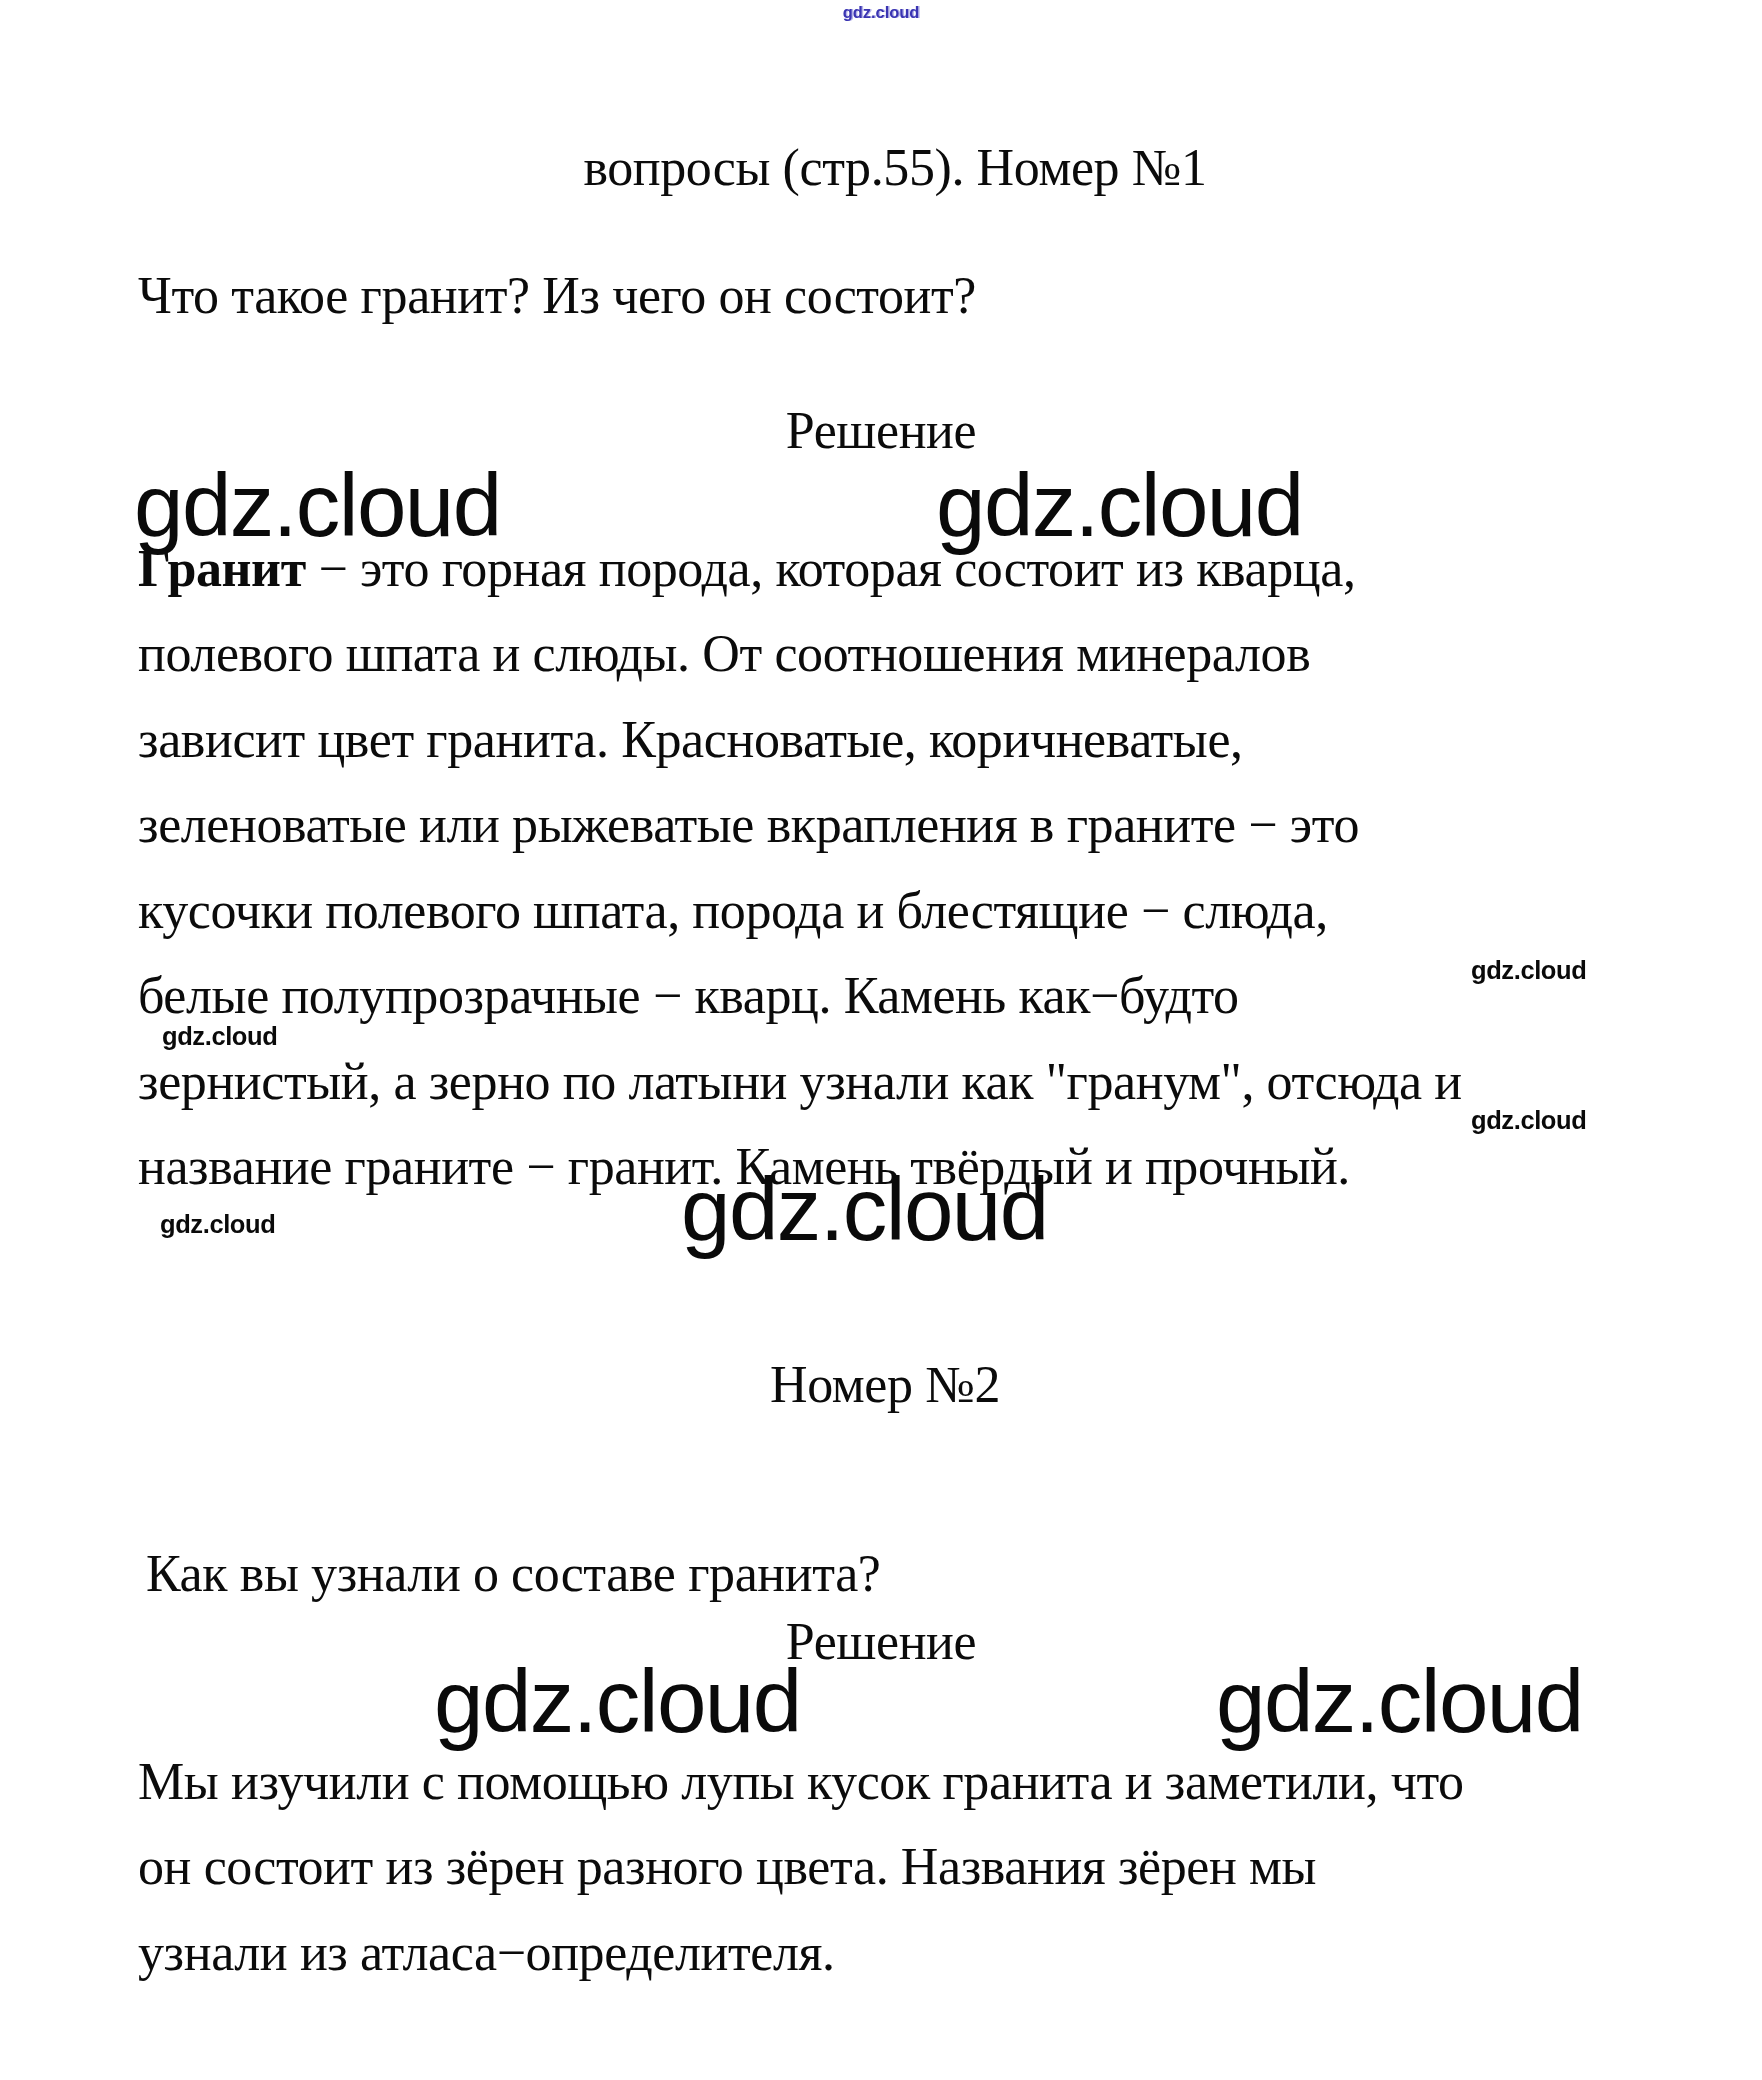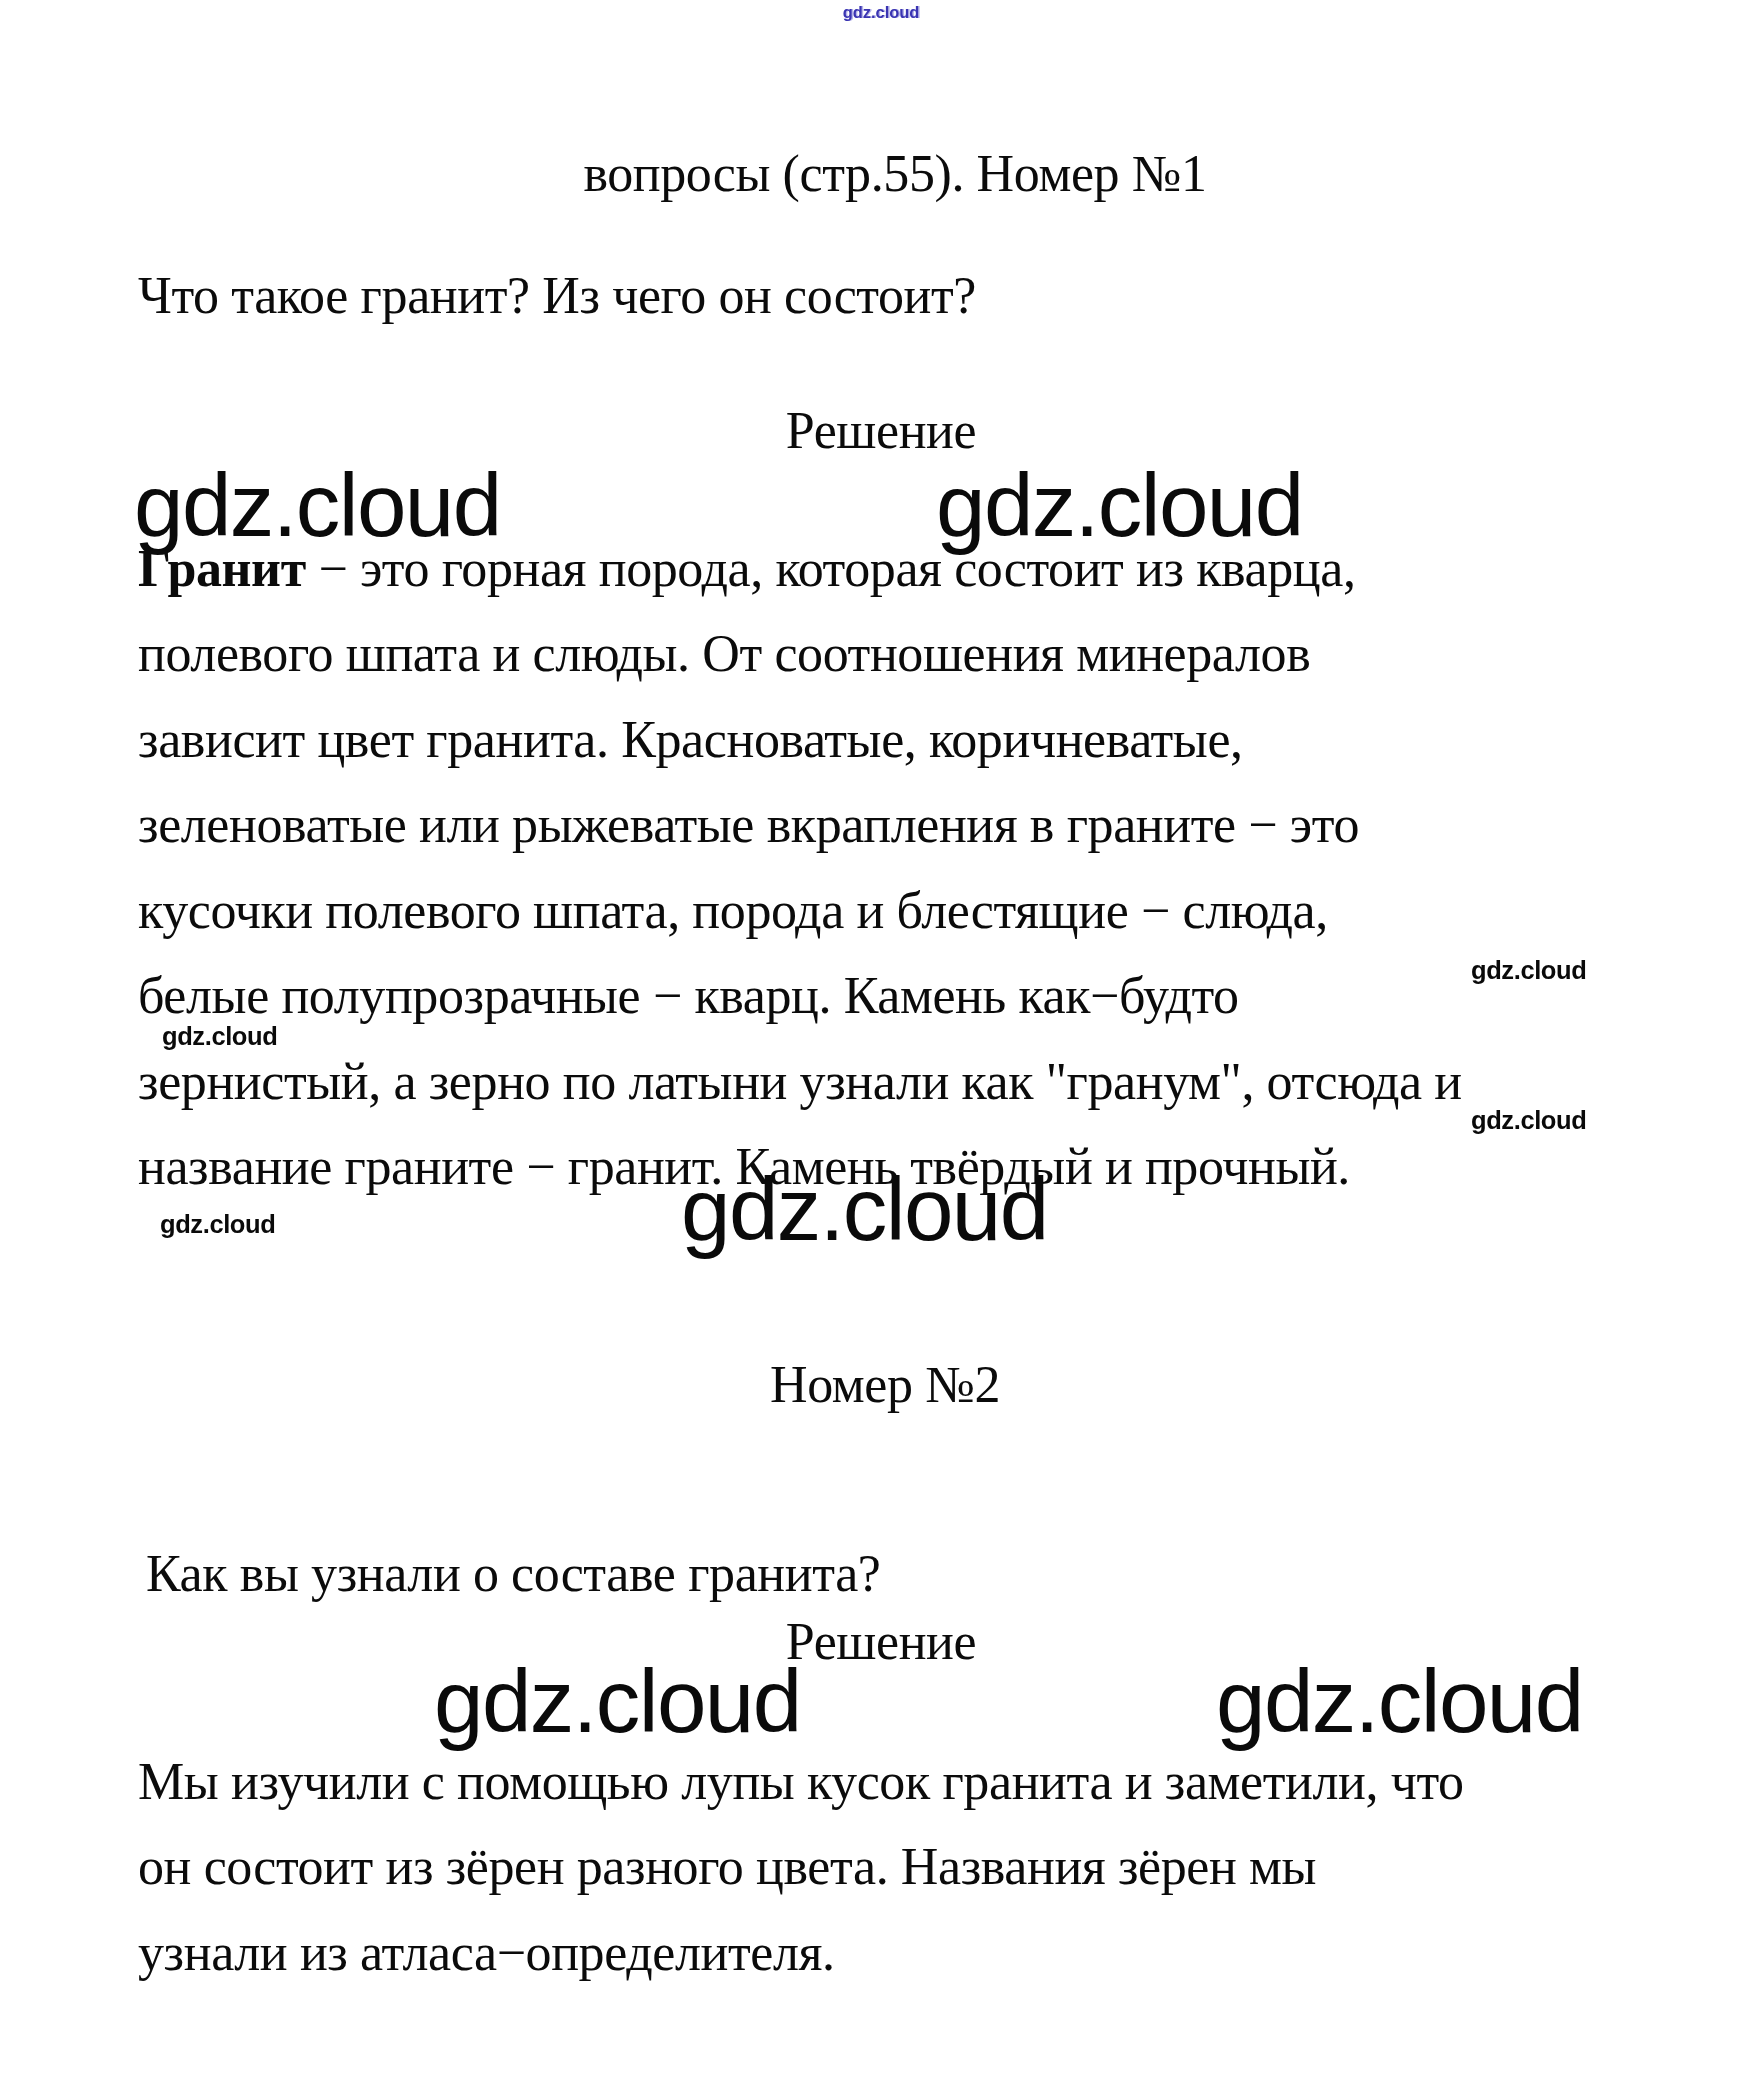--- a/index.html
+++ b/index.html
@@ -25,21 +25,21 @@
     font-size:16.4px; font-weight:700; letter-spacing:0;
     color:#3a34b2;
     text-shadow:1.6px 0 0 rgba(92,88,205,0.45);
   }
 </style>
 </head>
 <body>
 
 <div class="t wm wm-top center" style="top:3.3px;">gdz.cloud</div>
 
-<div class="t body-text center" style="top:144px;padding-left:28px;">вопросы (стр.55). Номер №1</div>
+<div class="t body-text center" style="top:138px;padding-left:28px;">вопросы (стр.55). Номер №1</div>
 
 <div class="t body-text" style="left:138px; top:266px;">Что такое гранит? Из чего он состоит?</div>
 
 <div class="t body-text center" style="top:401px;">Решение</div>
 
 <div class="t wm wm-big" style="left:134px; top:454px;">gdz.cloud</div>
 <div class="t wm wm-big" style="left:936px; top:454px;">gdz.cloud</div>
 
 <div class="t body-text" style="left:138px; top:539px;text-align:right;">
   <span class="lead-bold">Гранит</span><span> − это горная порода, которая состоит из кварца,</span>

